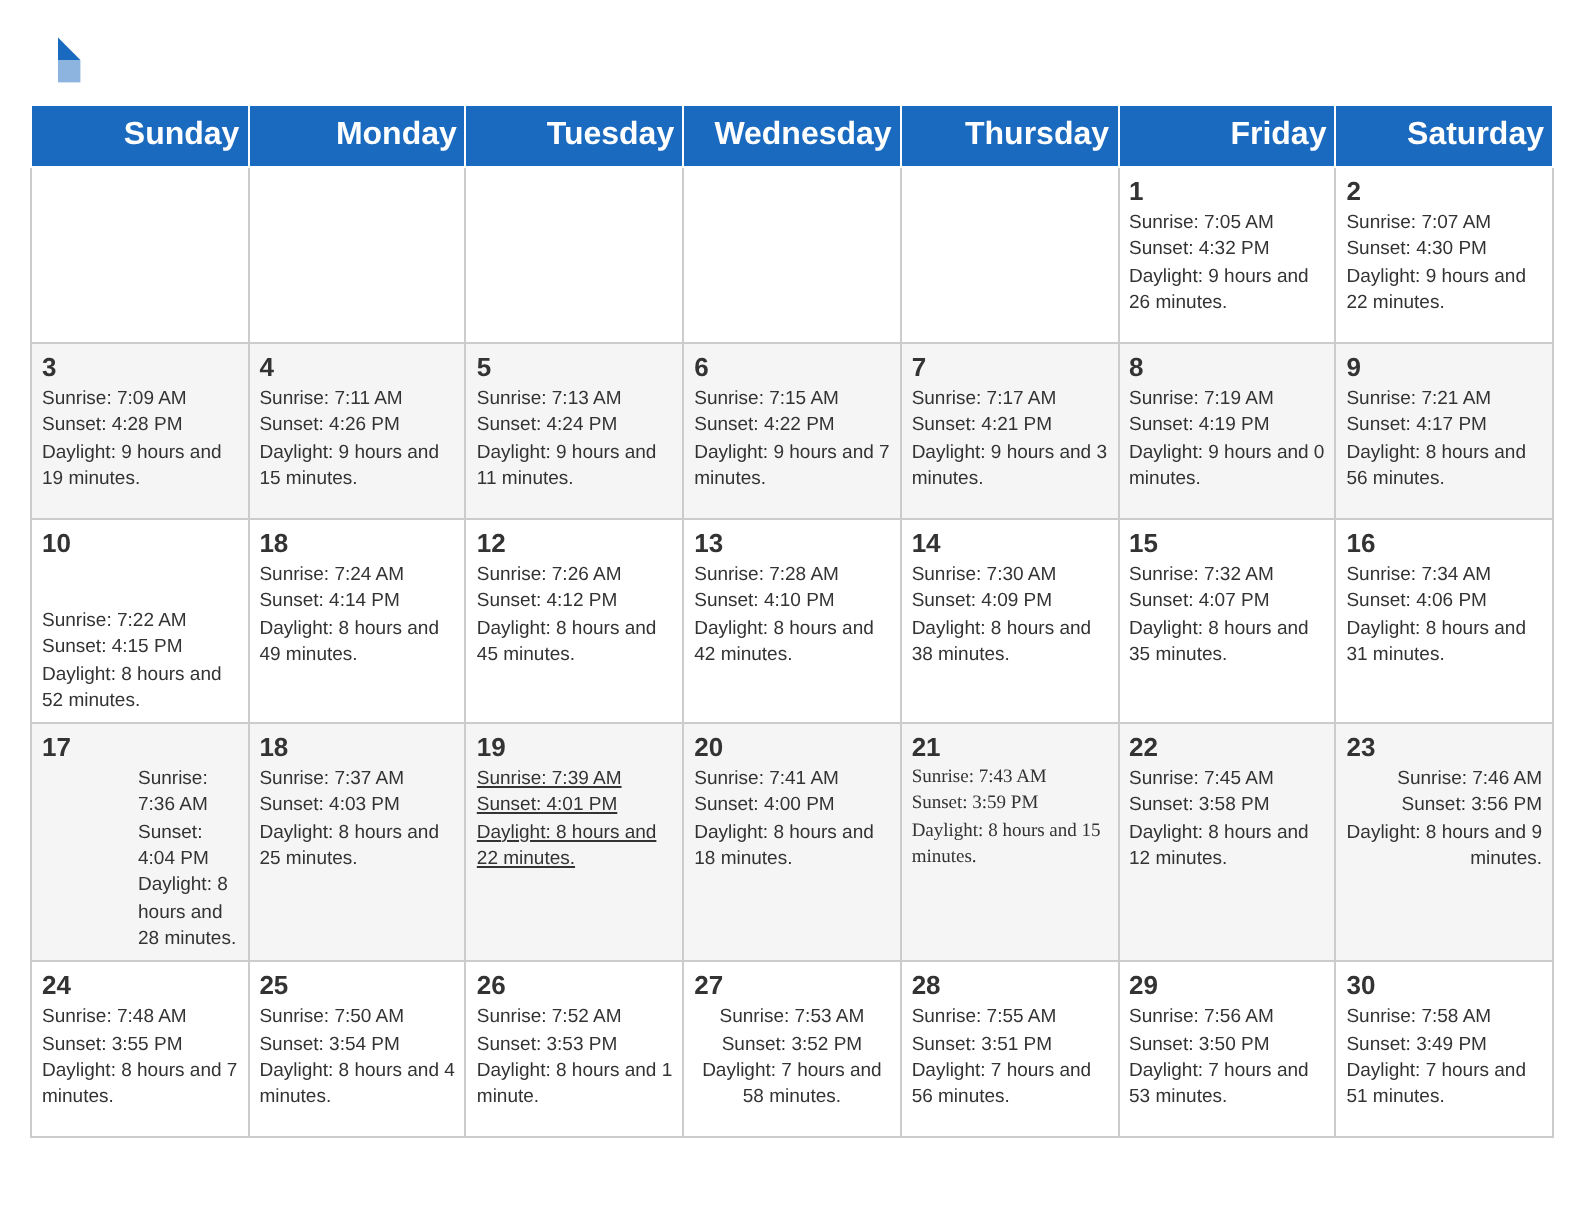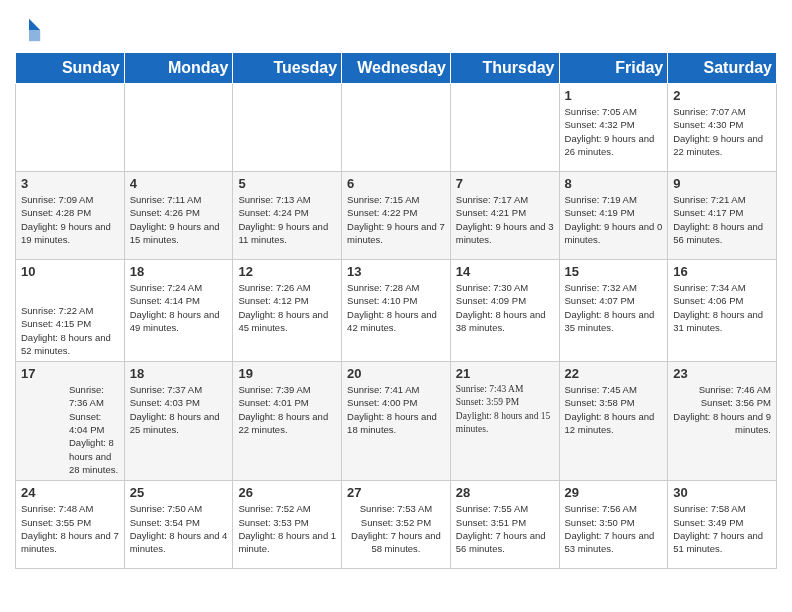--- a/index.html
+++ b/index.html
@@ -234,21 +234,21 @@
 Daylight: 8 hours and 28 minutes.</div>
         </td>
         <td>
           <span class="day-number">18</span>
           <div class="day-info" style="white-space: pre-line;">Sunrise: 7:37 AM
 Sunset: 4:03 PM
 Daylight: 8 hours and 25 minutes.</div>
         </td>
         <td>
           <span class="day-number">19</span>
-          <div class="day-info" style="white-space: pre-line;">Sunrise: 7:39 AM
+          <div class="day-info" style="white-space: pre-line; text-decoration: underline;">Sunrise: 7:39 AM
 Sunset: 4:01 PM
 Daylight: 8 hours and 22 minutes.</div>
         </td>
         <td>
           <span class="day-number">20</span>
           <div class="day-info" style="white-space: pre-line;">Sunrise: 7:41 AM
 Sunset: 4:00 PM
 Daylight: 8 hours and 18 minutes.</div>
         </td>
         <td>

